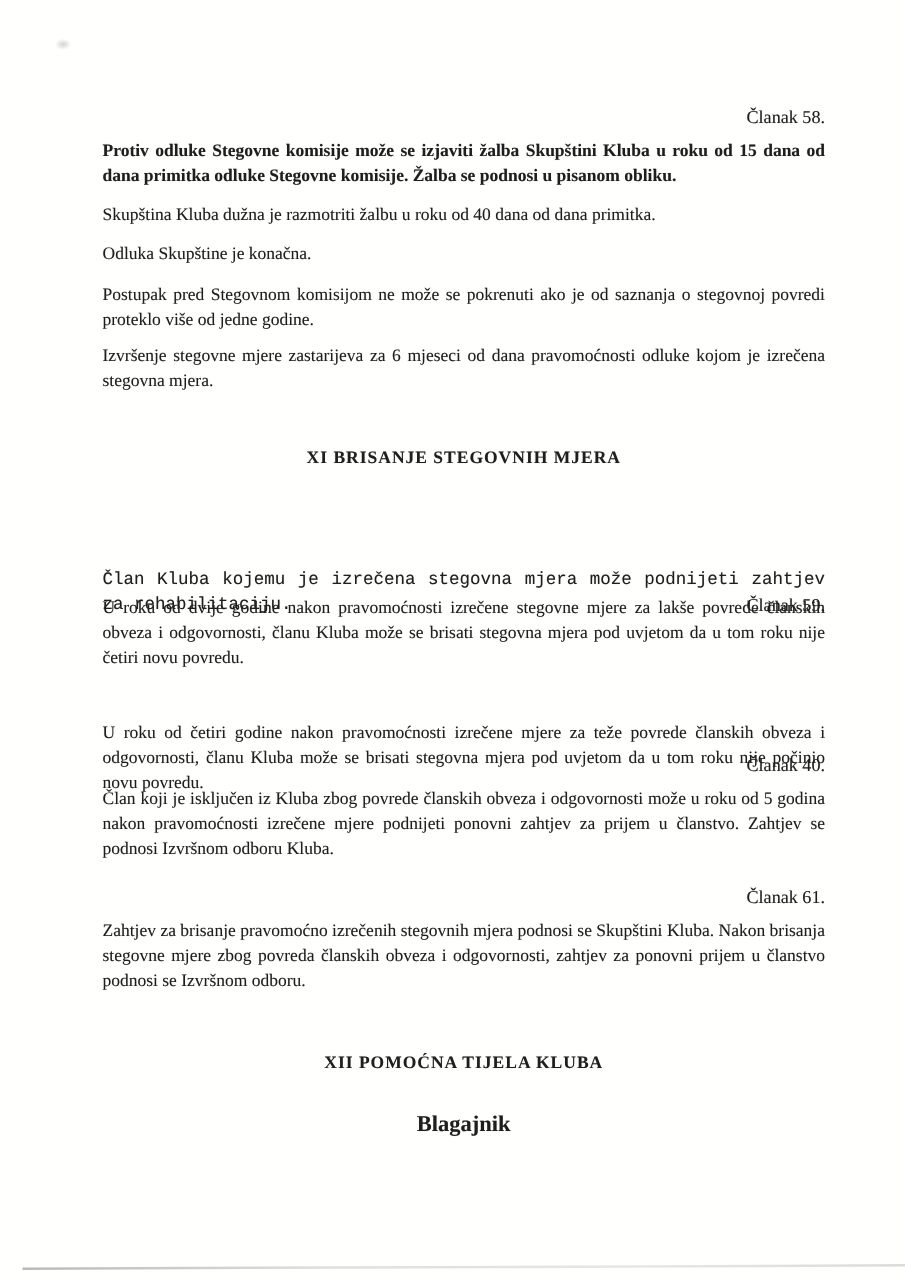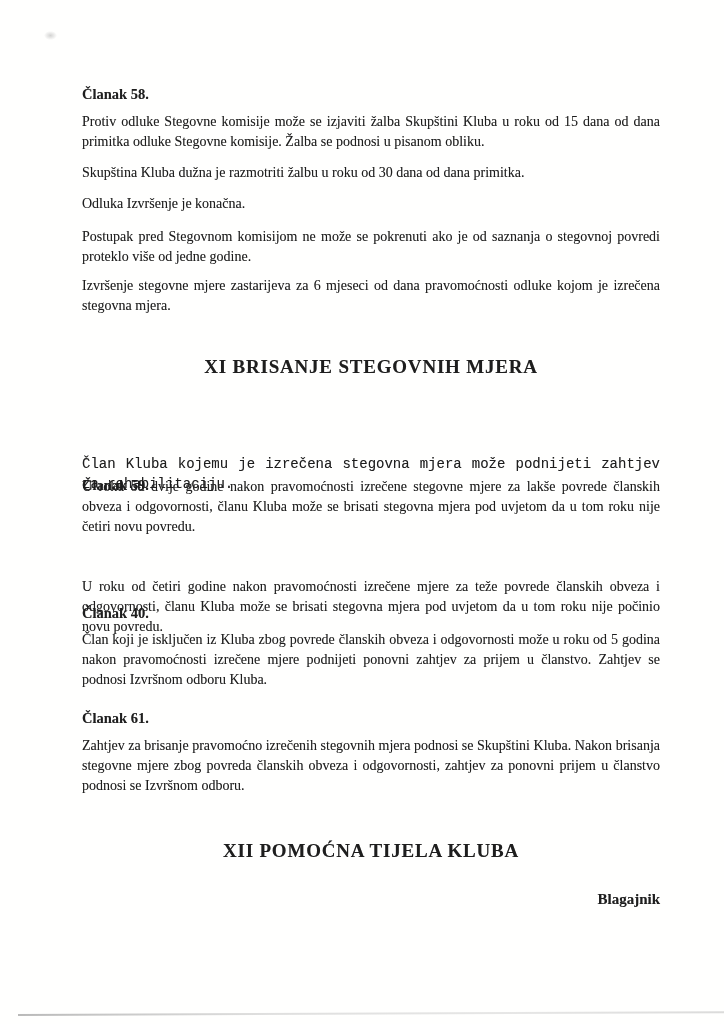--- a/index.html
+++ b/index.html
@@ -22,36 +22,36 @@
     left: 82px;
     width: 578px;
   }
   .block-paragraph {
     font-size: 14px;
     line-height: 20px;
     text-align: justify;
   }
   .block-article {
     font-size: 14.5px;
-    font-weight: bold;
-    text-align: left;
+    font-weight: normal;
+    text-align: right;
     line-height: 18px;
   }
   .block-section {
-    font-size: 19px;
+    font-size: 14px;
     font-weight: bold;
     text-align: center;
     letter-spacing: 0.8px;
     line-height: 18px;
   }
   .block-label {
-    font-size: 15px;
+    font-size: 18px;
     font-weight: bold;
     line-height: 18px;
-    text-align: right;
+    text-align: center;
   }
   .scan-smudge {
     position: absolute;
     left: 44px;
     top: 31px;
     width: 13px;
     height: 9px;
     border-radius: 50%;
     background: radial-gradient(closest-side, rgba(110,110,110,0.30), rgba(110,110,110,0));
     filter: blur(0.6px);
@@ -71,23 +71,23 @@
     transform-origin: left center;
   }
 </style>
 </head>
 <body>
 
 <div class="page">
   <div class="scan-smudge"></div>
   <main id="doc">
       <div class="block block-article" style="top: 85px;">Članak 58.</div>
-      <div class="block block-paragraph" style="top: 112px;">Protiv odluke Stegovne komisije može se izjaviti žalba Skupštini Kluba u roku od 15 dana od dana primitka odluke Stegovne komisije. Žalba se podnosi u pisanom obliku.</div>
-      <div class="block block-paragraph" style="top: 163px;">Skupština Kluba dužna je razmotriti žalbu u roku od 30 dana od dana primitka.</div>
-      <div class="block block-paragraph" style="top: 194px;">Odluka Izvršenje je konačna.</div>
+      <div class="block block-paragraph" style="top: 112px; font-weight: bold;">Protiv odluke Stegovne komisije može se izjaviti žalba Skupštini Kluba u roku od 15 dana od dana primitka odluke Stegovne komisije. Žalba se podnosi u pisanom obliku.</div>
+      <div class="block block-paragraph" style="top: 163px;">Skupština Kluba dužna je razmotriti žalbu u roku od 40 dana od dana primitka.</div>
+      <div class="block block-paragraph" style="top: 194px;">Odluka Skupštine je konačna.</div>
       <div class="block block-paragraph" style="top: 227px; font-family: Liberation Serif, serif;">Postupak pred Stegovnom komisijom ne može se pokrenuti ako je od saznanja o stegovnoj povredi proteklo više od jedne godine.</div>
       <div class="block block-paragraph" style="top: 276px;">Izvršenje stegovne mjere zastarijeva za 6 mjeseci od dana pravomoćnosti odluke kojom je izrečena stegovna mjera.</div>
       <div class="block block-section" style="top: 358px;">XI BRISANJE STEGOVNIH MJERA</div>
       <div class="block block-article" style="top: 428px; margin-top: 48px;">Članak 59.</div>
       <div class="block block-paragraph" style="top: 454px; font-family: Liberation Mono, monospace;">Član Kluba kojemu je izrečena stegovna mjera može podnijeti zahtjev za rehabilitaciju.</div>
       <div class="block block-paragraph" style="top: 477px;">U roku od dvije godine nakon pravomoćnosti izrečene stegovne mjere za lakše povrede članskih obveza i odgovornosti, članu Kluba može se brisati stegovna mjera pod uvjetom da u tom roku nije četiri novu povredu.</div>
       <div class="block block-paragraph" style="top: 536px; margin-top: 41px;">U roku od četiri godine nakon pravomoćnosti izrečene mjere za teže povrede članskih obveza i odgovornosti, članu Kluba može se brisati stegovna mjera pod uvjetom da u tom roku nije počinio novu povredu.</div>
       <div class="block block-article" style="top: 604px;">Članak 40.</div>
       <div class="block block-paragraph" style="top: 630px;">Član koji je isključen iz Kluba zbog povrede članskih obveza i odgovornosti može u roku od 5 godina nakon pravomoćnosti izrečene mjere podnijeti ponovni zahtjev za prijem u članstvo. Zahtjev se podnosi Izvršnom odboru Kluba.</div>
       <div class="block block-article" style="top: 709px;">Članak 61.</div>

